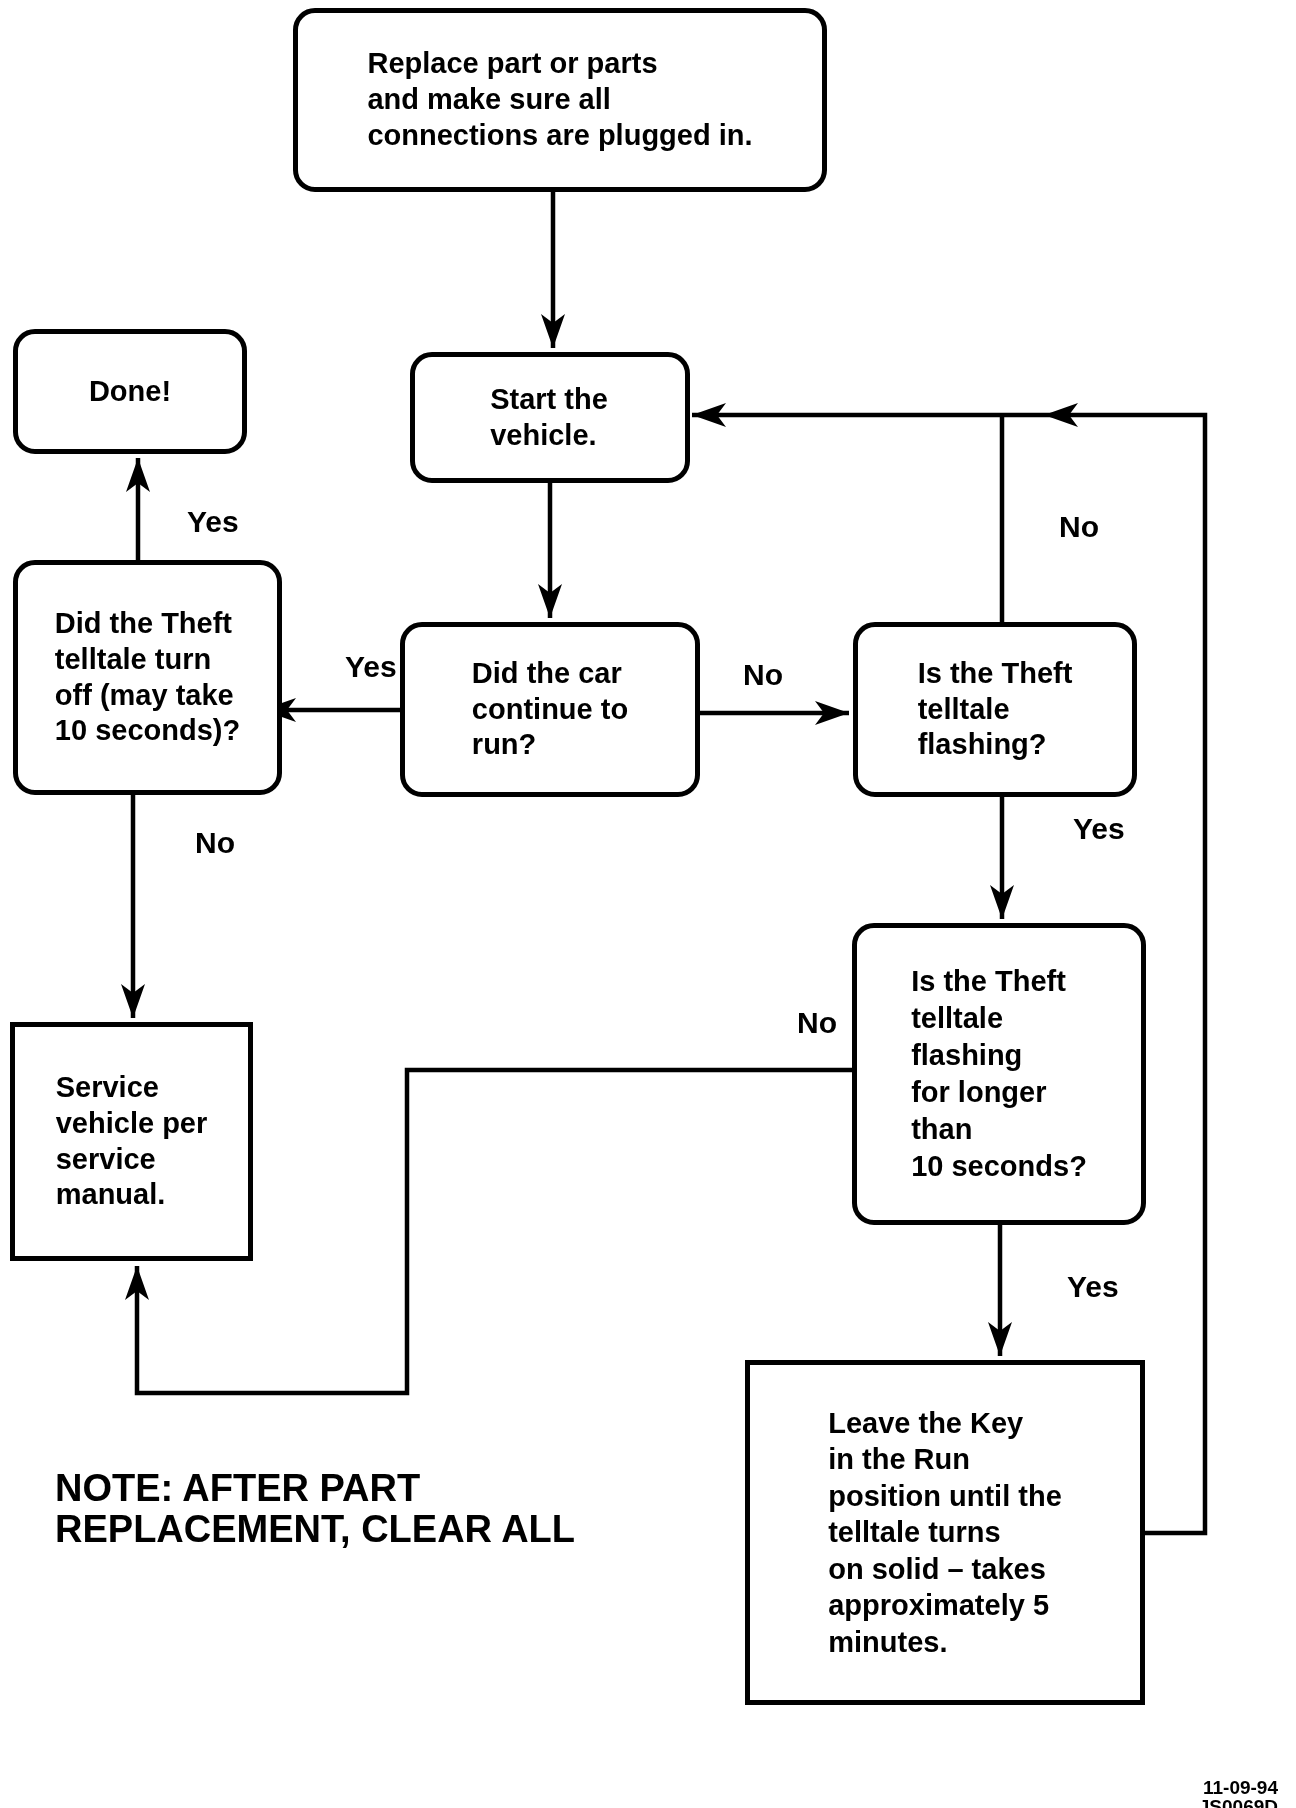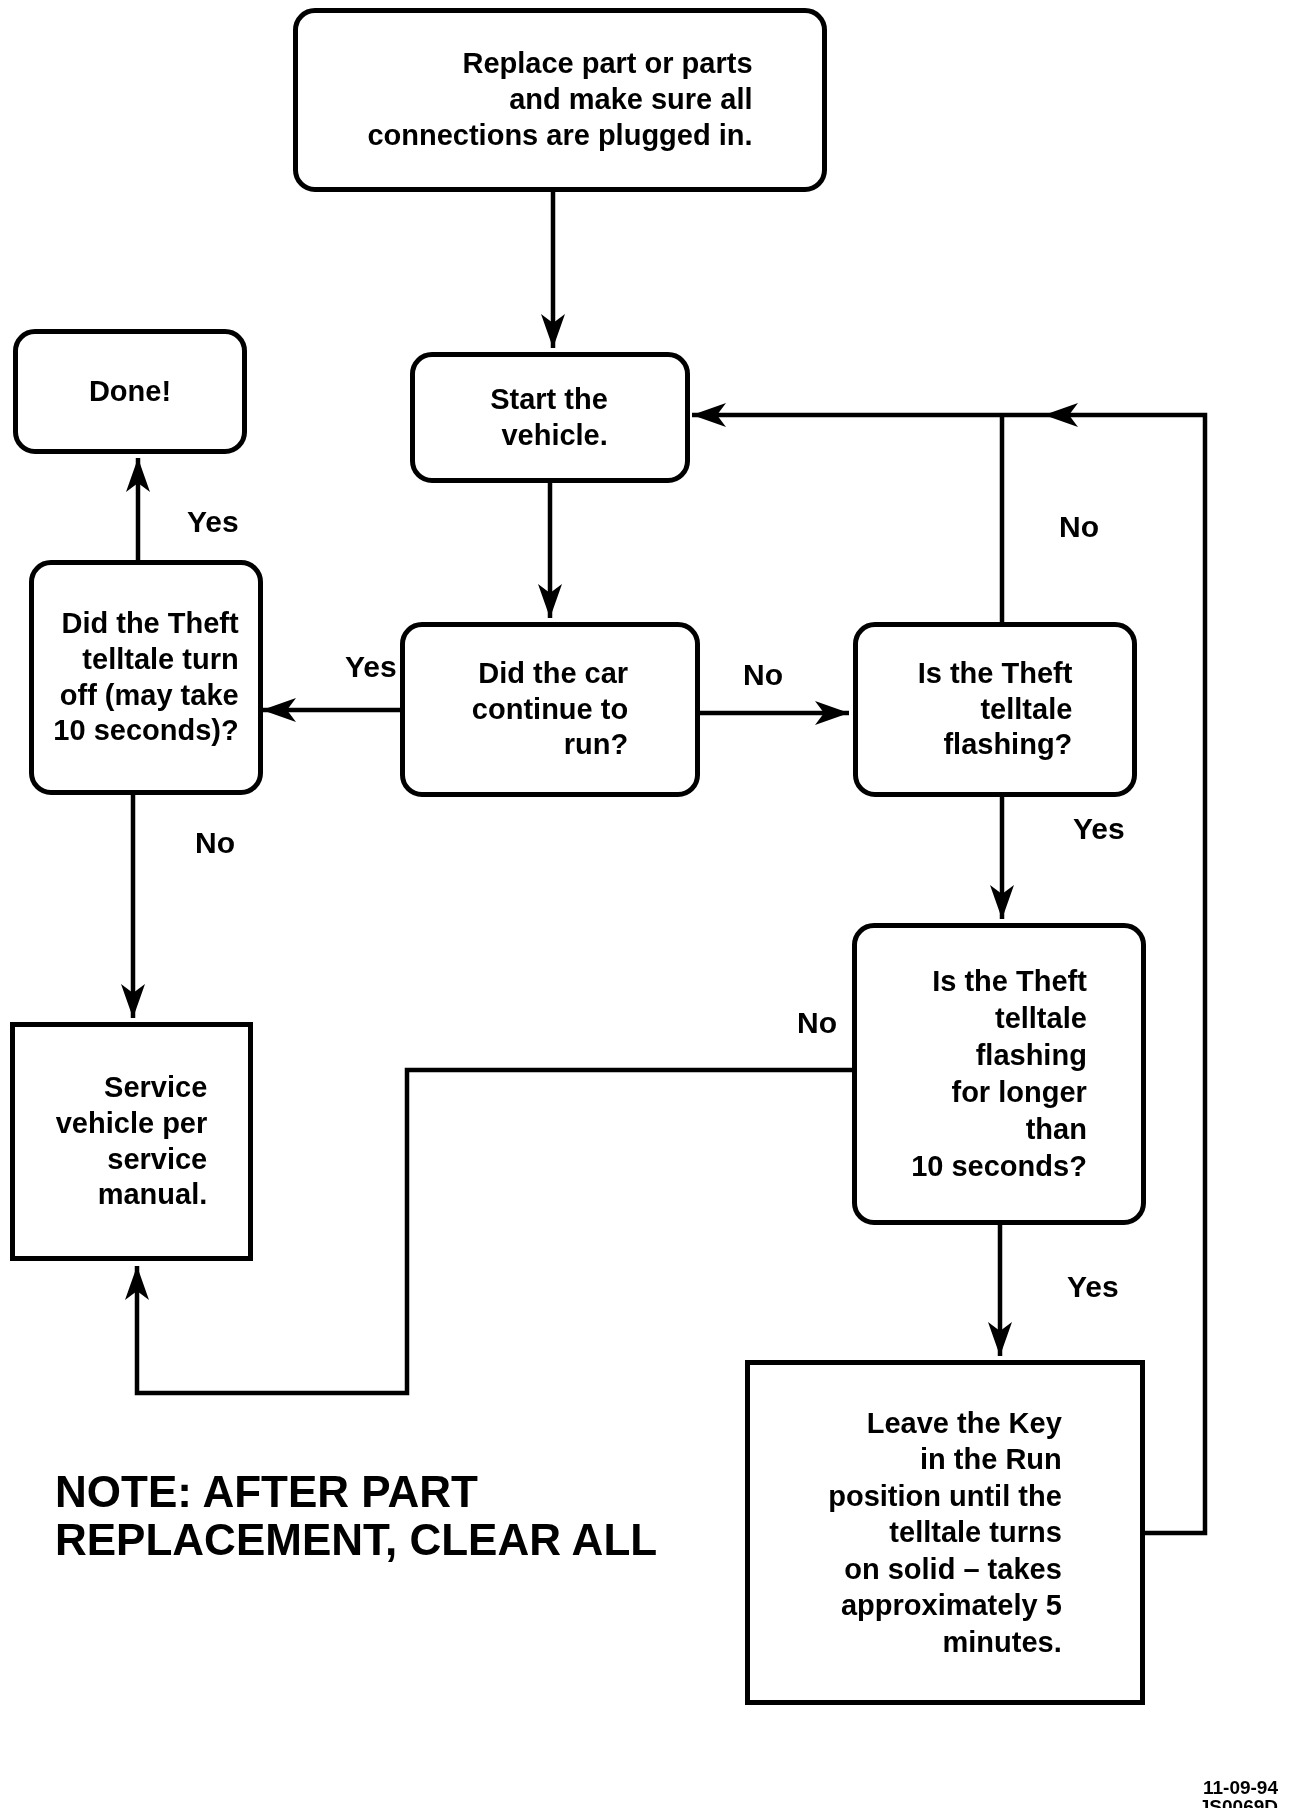--- a/index.html
+++ b/index.html
@@ -18,21 +18,21 @@
     width: 1296px; height: 1808px;
   }
   .node {
     position: absolute;
     box-sizing: border-box;
     border: 5px solid #000;
     border-radius: 22px;
     display: flex;
     align-items: center;
     justify-content: center;
-    text-align: right;
+    text-align: left;
     font-weight: bold;
     font-size: 29px;
     line-height: 1.24;
     white-space: pre-line;
     color: #000;
     background: #fff;
     padding: 6px 10px;
   }
   .node.sharp { border-radius: 0; }
   .lbl {
@@ -41,21 +41,21 @@
     font-size: 30px;
     line-height: 1;
     color: #000;
     margin-left: 27px;
   }
   .note {
     position: absolute;
     left: 55px;
     top: 1468px;
     font-weight: bold;
-    font-size: 44px;
+    font-size: 38px;
     line-height: 1.09;
     color: #000;
   }
   .note .it { font-style: italic; }
   .footer {
     position: absolute;
     right: 18px;
     top: 1762px;
     text-align: right;
     font-weight: bold;
@@ -106,21 +106,21 @@
 
   <div class="node" style="left:293px; top:8px; width:534px; height:184px;">Replace part or parts
 and make sure all
 connections are plugged in.</div>
 
   <div class="node" style="left:410px; top:352px; width:280px; height:131px;padding-left:8px;">Start the
 vehicle.</div>
 
   <div class="node" style="left:13px; top:329px; width:234px; height:125px;">Done!</div>
 
-  <div class="node" style="left:13px; top:560px; width:234px; height:235px;margin-left:16px;">Did the Theft
+  <div class="node" style="left:13px; top:560px; width:269px; height:235px;">Did the Theft
 telltale turn
 off (may take
 10 seconds)?</div>
 
   <div class="node" style="left:400px; top:622px; width:300px; height:175px;">Did the car
 continue to
 run?</div>
 
   <div class="node" style="left:853px; top:622px; width:284px; height:175px;">Is the Theft
 telltale

